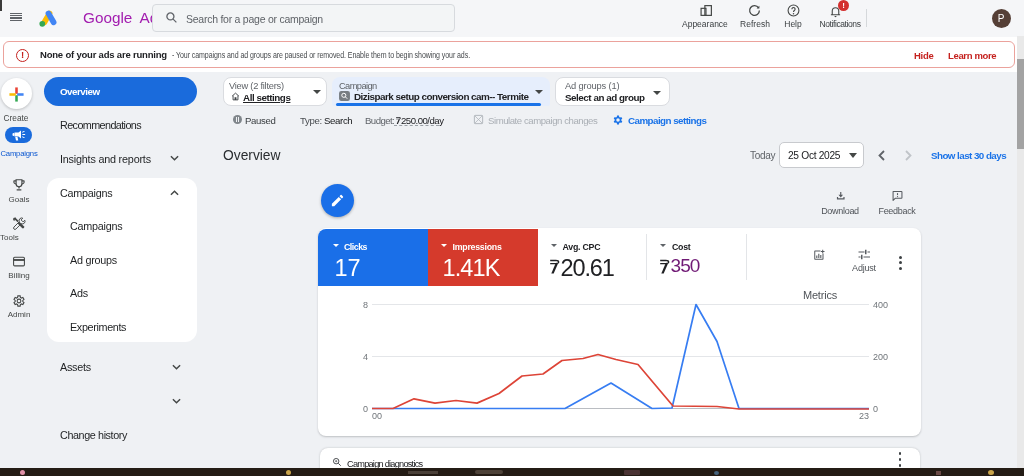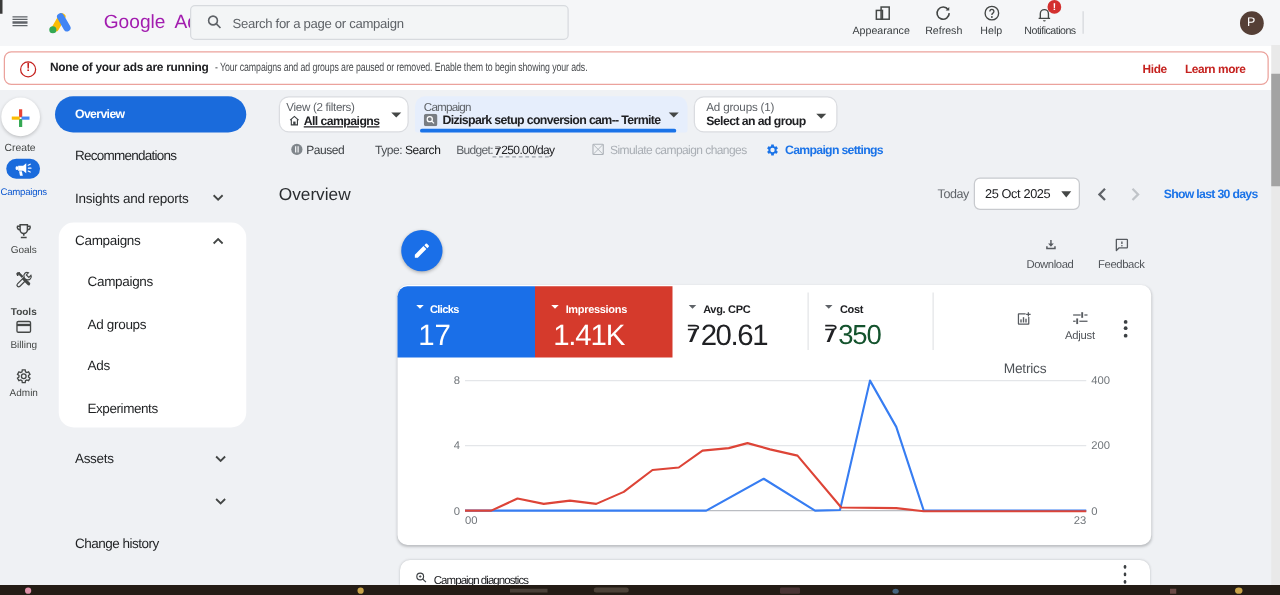--- a/index.html
+++ b/index.html
@@ -103,21 +103,21 @@
     <path d="M7 5 L3.5 5 a3.5 3.5 0 0 0 3.5 5 M17 5 L20.5 5 a3.5 3.5 0 0 1 -3.5 5"></path>
     <path d="M12 15 L12 18 M8 20.5 L16 20.5" stroke-width="2.2"></path>
   </svg>
   <div class="abs" style="left:0;top:194.5px;width:38px;text-align:center;font-size:8px;color:#444746;">Goals</div>
 
   <svg class="abs" style="left:12px;top:216.5px;" width="14" height="14" viewBox="0 0 24 24" fill="#444746">
     <path d="M6.8 2.2 L11.6 7 L9.5 9.1 L4.7 4.3 L4.7 6.5 L3 6.5 L1.6 3.4 L3.2 1.4 L6.8 1 Z"></path>
     <path d="M12.6 8 L20.4 15.8 a2.2 2.2 0 0 1 -3.1 3.1 L9.5 11.1 Z" transform="rotate(0)"></path>
     <path d="M18.5 2.1 a4.4 4.4 0 0 0 -5.9 5.9 L3.4 17.2 a2.4 2.4 0 0 0 3.4 3.4 L16 11.4 a4.4 4.4 0 0 0 5.9-5.9 L19 8.4 L15.6 5 Z" fill="none" stroke="#444746" stroke-width="1.6"></path>
   </svg>
-  <div class="abs" style="left:0;top:245px;width:38px;text-align:center;font-size:8px;color:#444746;font-weight:bold;">Tools</div>
+  <div class="abs" style="left:0;top:233px;width:38px;text-align:left;font-size:8px;color:#444746;">Tools</div>
 
   <svg class="abs" style="left:12px;top:255px;" width="14" height="13" viewBox="0 0 24 24" fill="none" stroke="#444746" stroke-width="2">
     <rect x="2" y="4" width="20" height="16" rx="2"></rect>
     <rect x="2" y="7.5" width="20" height="3.4" fill="#444746" stroke="none"></rect>
   </svg>
   <div class="abs" style="left:0;top:271px;width:38px;text-align:center;font-size:8px;color:#444746;">Billing</div>
 
   <svg class="abs" style="left:12px;top:293.5px;" width="14" height="14" viewBox="0 0 24 24" fill="none" stroke="#444746" stroke-width="1.8">
     <path d="M19.3 13 a7.3 7.3 0 0 0 0-2 l2.1-1.6 -2-3.5 -2.5 1 a7.3 7.3 0 0 0-1.7-1 L14.8 3.2 h-4 l-.4 2.7 a7.3 7.3 0 0 0-1.7 1 l-2.5-1 -2 3.5 L6.3 11 a7.3 7.3 0 0 0 0 2 l-2.1 1.6 2 3.5 2.5-1 a7.3 7.3 0 0 0 1.7 1 l.4 2.7 h4 l.4-2.7 a7.3 7.3 0 0 0 1.7-1 l2.5 1 2-3.5 Z" transform="translate(-0.8 0)"></path>
     <circle cx="12" cy="12" r="3.2"></circle>
@@ -149,21 +149,21 @@
       <path d="M1 1 L5 5 L9 1"></path>
     </svg>
   <div class="abs" style="left:60px;top:429px;font-size:10.8px;font-weight:500;color:#1f2123;letter-spacing:-0.4px;">Change history</div>
 
   <div class="abs" style="left:223px;top:76.5px;width:104px;height:29px;background:#fff;border:1px solid #dadce0;border-radius:8px;"></div>
   <div class="abs" style="left:229px;top:80.5px;font-size:9.3px;color:#5f6368;letter-spacing:-0.25px;">View (2 filters)</div>
   <svg class="abs" style="left:230.5px;top:91.5px;" width="9" height="9" viewBox="0 0 24 24" fill="none" stroke="#3c4043" stroke-width="2.4">
       <path d="M3 11 L12 3 L21 11 M5.5 9.5 L5.5 21 L18.5 21 L18.5 9.5"></path>
       <rect x="9.5" y="14" width="5" height="7" fill="#3c4043" stroke="none"></rect>
     </svg>
-  <div class="abs" style="left:243px;top:91.5px;font-size:9.8px;font-weight:bold;color:#202124;text-decoration:underline;letter-spacing:-0.45px;">All campaigns</div>
+  <div class="abs" style="left:243px;top:91.5px;font-size:9.8px;font-weight:bold;color:#202124;text-decoration:underline;letter-spacing:-0.45px;">All settings</div>
   <div class="abs" style="left:313px;top:90px;width:0;height:0;border-left:4px solid transparent;border-right:4px solid transparent;border-top:4.8px solid #444746;"></div>
 
   <div class="abs" style="left:332px;top:76.5px;width:218px;height:29.5px;background:#e6eefc;border-radius:8px 8px 2px 2px;"></div>
   <div class="abs" style="left:339px;top:80.5px;font-size:9.3px;color:#5f6368;letter-spacing:-0.6px;">Campaign</div>
   <svg class="abs" style="left:339px;top:91px;" width="11" height="10" viewBox="0 0 24 22">
     <rect x="0" y="0" width="24" height="22" rx="5" fill="#787d83"></rect>
     <circle cx="10.5" cy="9.5" r="4.5" fill="none" stroke="#fff" stroke-width="2.2"></circle>
       <line x1="14" y1="13" x2="18" y2="17" stroke="#fff" stroke-width="2.2"></line>
   </svg>
   <div class="abs" style="left:354px;top:91px;font-size:9.9px;font-weight:bold;color:#202124;letter-spacing:-0.52px;">Dizispark setup conversion cam-- Termite</div>
@@ -248,21 +248,21 @@
     </svg>
     <div class="abs" style="left:560.5px;top:255px;font-size:23.5px;letter-spacing:-1.1px;color:#202124;">20.61</div>
   <div class="abs" style="left:646px;top:234px;width:1px;height:46px;background:#e3e5e8;"></div>
 
   <div class="abs" style="left:660px;top:244px;width:0;height:0;border-left:3px solid transparent;border-right:3px solid transparent;border-top:3.5px solid #5f6368;"></div>
   <div class="abs" style="left:672px;top:241.5px;font-size:8.8px;font-weight:bold;color:#202124;letter-spacing:-0.3px;">Cost</div>
   <svg class="abs" style="left:660px;top:259px;" width="9.5" height="15.5" viewBox="0 0 10 14.5">
       <path fill="#202124" d="M0.2 0 L6.2 0 C8.6 0 9.8 0.8 9.8 2.27 C9.8 3.75 8.6 4.55 6.2 4.55 L0.2 4.55 L0.2 3.2 L6.2 3.2 C7.6 3.2 8.3 2.9 8.3 2.27 C8.3 1.67 7.6 1.35 6.2 1.35 L0.2 1.35 Z"></path>
       <path fill="#202124" d="M5.6 4.3 L8.2 4.3 L3.9 14.4 L1.4 14.4 Z"></path>
     </svg>
-    <div class="abs" style="left:670.5px;top:255px;font-size:22px;letter-spacing:-0.9px;color:#14532d;text-align:center;">350</div>
+    <div class="abs" style="left:670.5px;top:255px;font-size:19px;letter-spacing:-0.9px;color:#701a75;text-align:center;">350</div>
   <div class="abs" style="left:746px;top:234px;width:1px;height:46px;background:#e3e5e8;"></div>
 
   <svg class="abs" style="left:813px;top:248.5px;" width="12" height="12" viewBox="0 0 24 24" fill="#575b60">
       <path d="M2.5 4.5 Q2.5 3 4 3 L15 3 L15 5 L4.5 5 L4.5 19.5 L19 19.5 L19 9 L21 9 L21 20 Q21 21.5 19.5 21.5 L4 21.5 Q2.5 21.5 2.5 20 Z"></path>
       <rect x="6.5" y="13" width="2.2" height="5"></rect>
       <rect x="10.5" y="9.5" width="2.2" height="8.5"></rect>
       <rect x="14.5" y="12" width="2.2" height="6"></rect>
       <path d="M18.4 1.5 L20.4 1.5 L20.4 4 L23 4 L23 6 L20.4 6 L20.4 8.5 L18.4 8.5 L18.4 6 L15.8 6 L15.8 4 L18.4 4 Z"></path>
     </svg>
   <div class="abs" style="left:795px;top:263px;width:50px;text-align:center;font-size:11px;color:#505459;letter-spacing:-0.2px;margin-top:26px;">Metrics</div>

